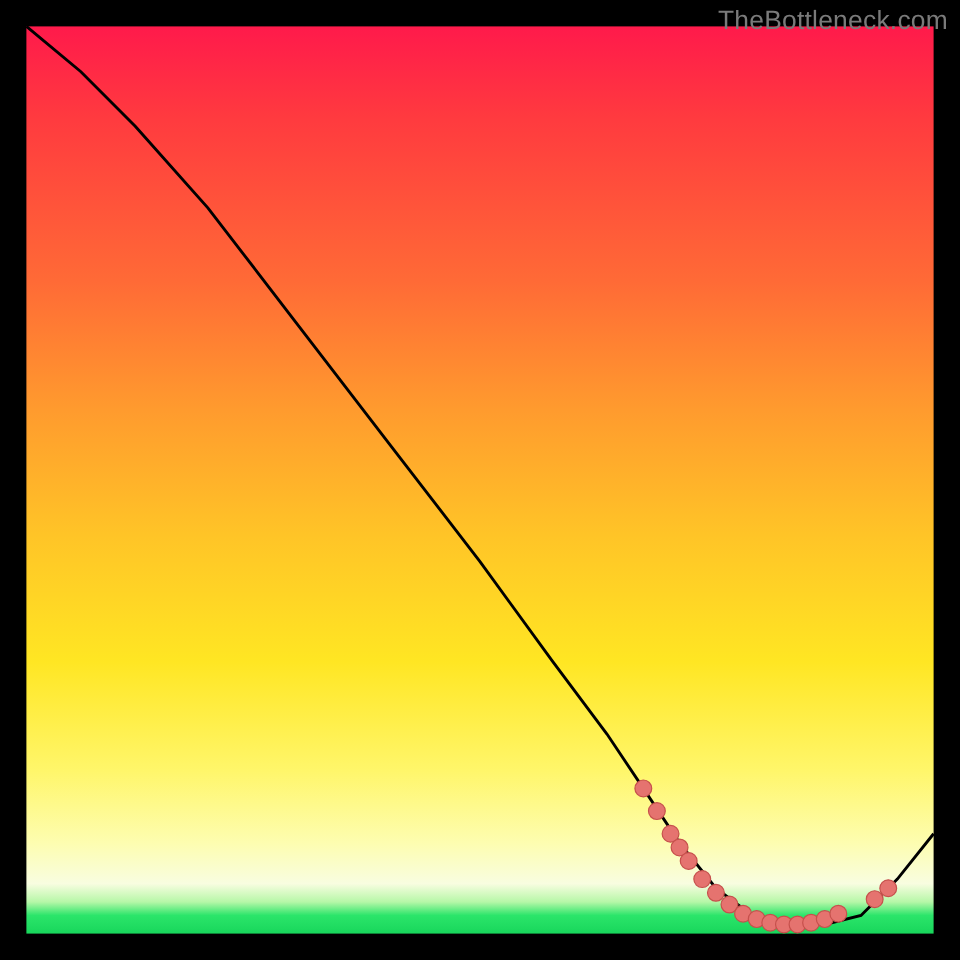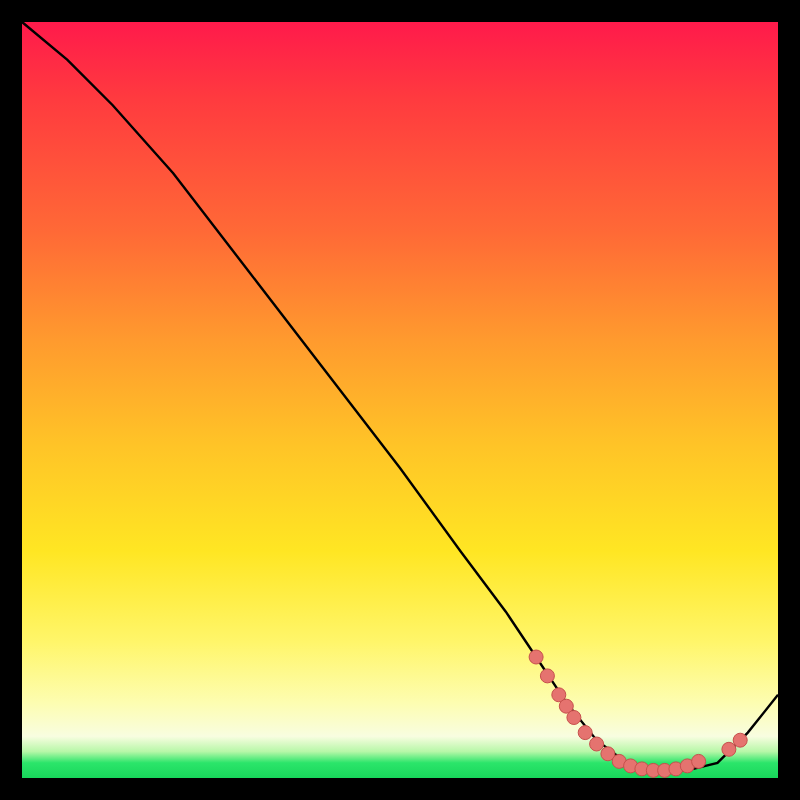--- a/index.html
+++ b/index.html
@@ -86,13 +86,14 @@
           <circle cx="631.3" cy="748.4" r="7" class="dot"></circle>
           <circle cx="642.6" cy="748.4" r="7" class="dot"></circle>
           <circle cx="653.9" cy="746.9" r="7" class="dot"></circle>
           <circle cx="665.3" cy="743.9" r="7" class="dot"></circle>
           <circle cx="676.6" cy="739.4" r="7" class="dot"></circle>
           <circle cx="706.9" cy="727.3" r="7" class="dot"></circle>
           <circle cx="718.2" cy="718.2" r="7" class="dot"></circle>
         </g>
     </svg>
   </div>
+  <div class="watermark">TheBottleneck.com</div>
 </div>
 
 </body></html>

